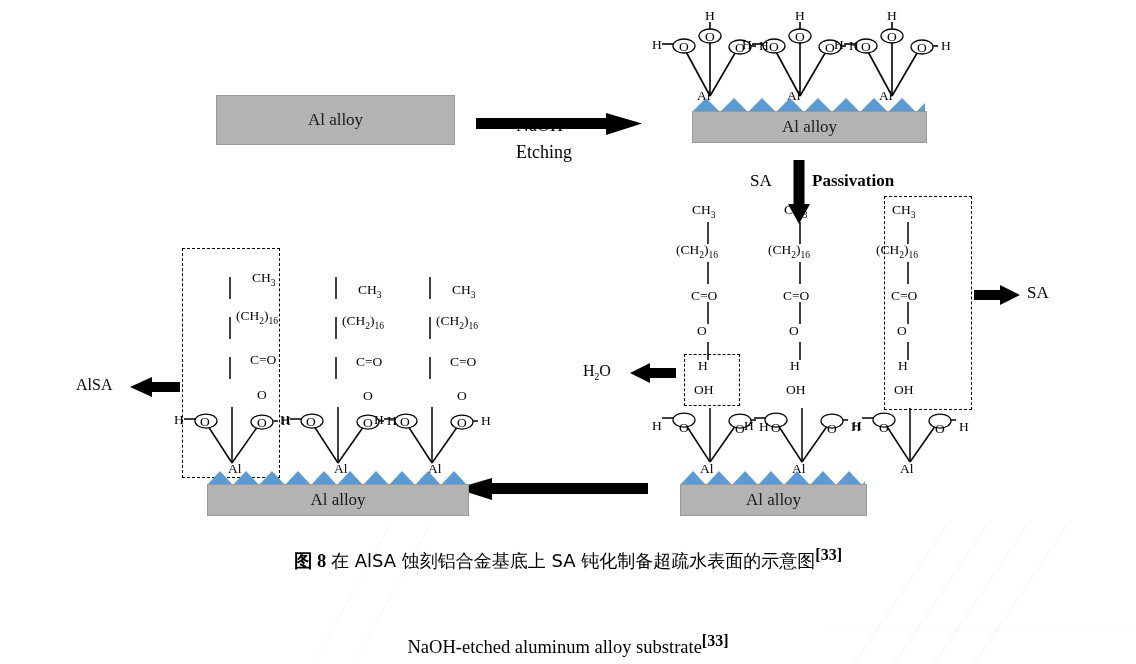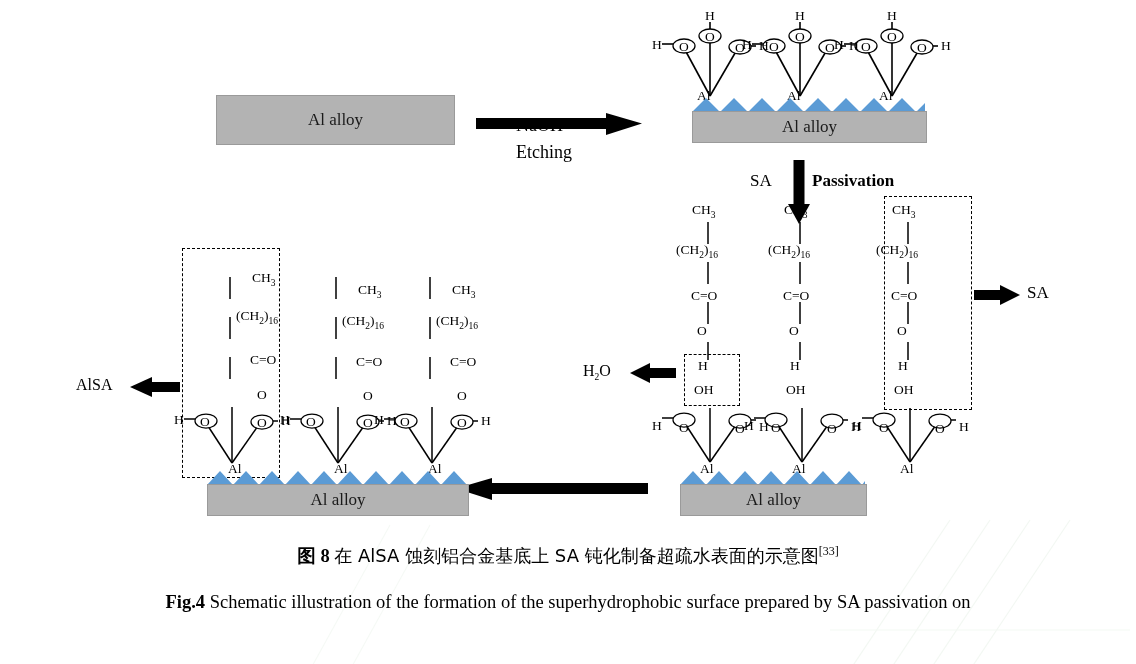--- a/index.html
+++ b/index.html
@@ -35,21 +35,21 @@
   }
 
   
   .lbl {
     font-size: 16px;
     white-space: nowrap;
     line-height: 1;
   }
   .lbl-chem { font-size: 13.5px; }
   .sub { font-size: 9.5px; vertical-align: sub; }
-  .sup { font-size: 12px; vertical-align: super; }
+  .sup { font-size: 16px; vertical-align: super; font-weight: bold; }
 
   
   .dashbox {
     position: absolute;
     border: 1.5px dashed #000;
     background: transparent;
   }
 
   
   .caption {
@@ -398,18 +398,17 @@
   <svg class="abs" style="left:130px; top:377px; width:50px; height:20px;" viewBox="0 0 50 20">
     <rect x="18" y="5" width="32" height="10" fill="#000"></rect>
     <polygon points="22,0 0,10 22,20" fill="#000"></polygon>
   </svg>
   <div class="abs lbl" style="left:76px; top:377px; font-size:16px;">AlSA</div>
 
   <div class="caption" style="top:543px;">
     <b>图 8</b>
     <span class="cap-cn">在 AlSA 蚀刻铝合金基底上 SA 钝化制备超疏水表面的示意图</span><span class="sup">[33]</span>
   </div>
-  <div class="caption" style="top:589px;">
-    <b>Fig.4</b>
-    <span>Schematic illustration of the formation of the superhydrophobic surface prepared by SA passivation on</span>
+  <div class="caption" style="top:629px;">
+    <span>NaOH-etched aluminum alloy substrate</span><span class="sup">[33]</span>
   </div>
 
 </div>
 
 </body></html>

